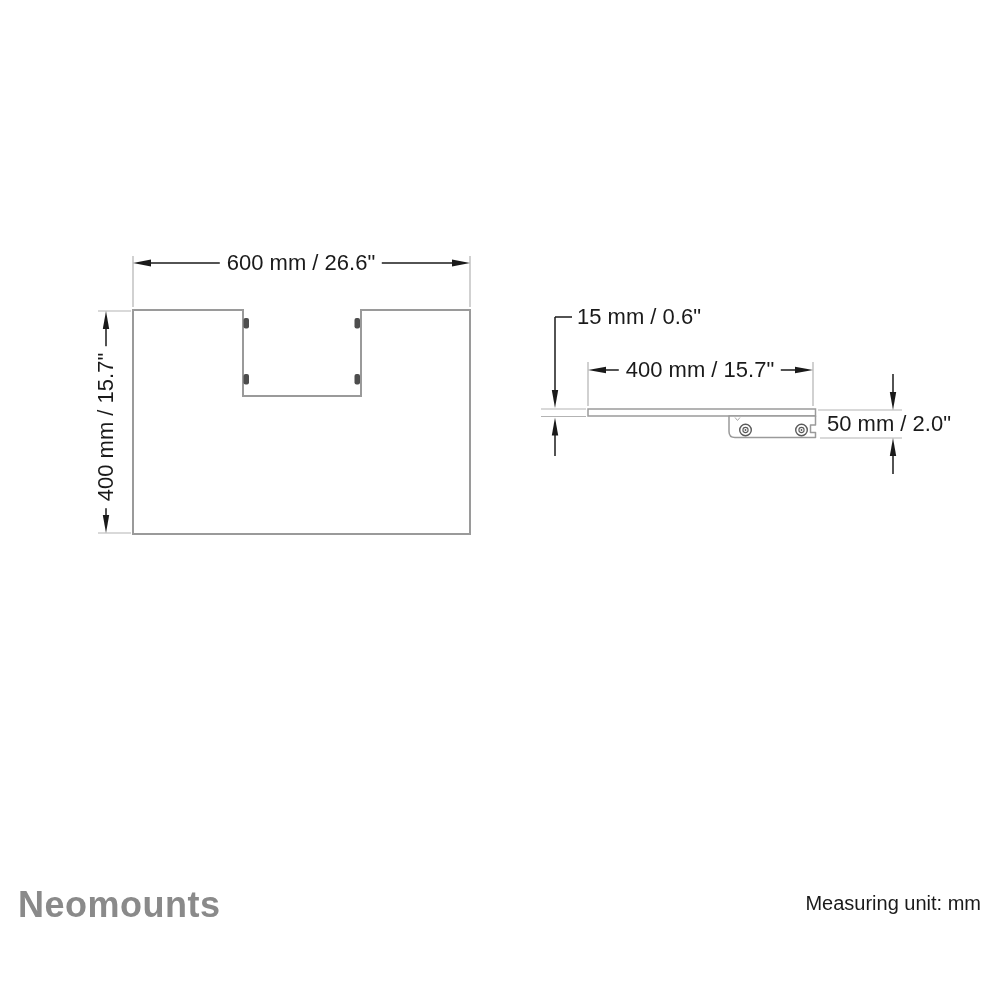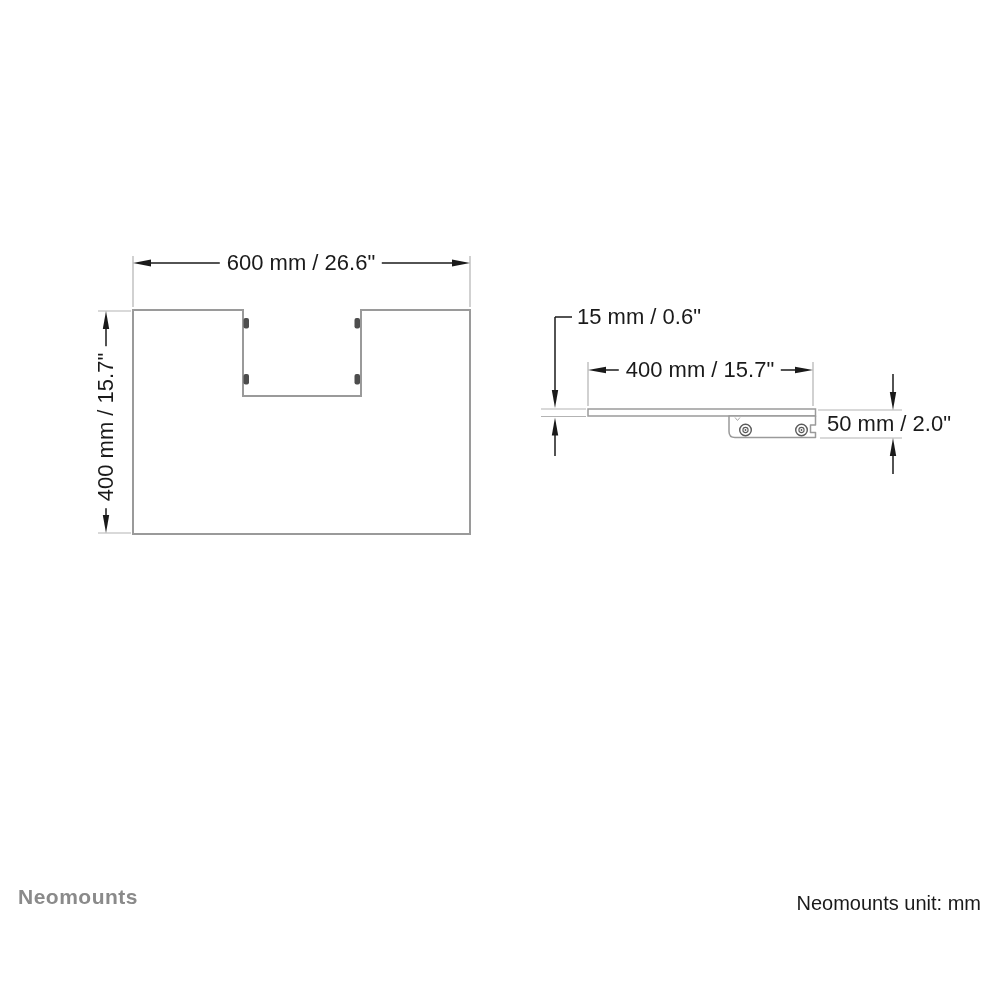--- a/index.html
+++ b/index.html
@@ -37,21 +37,21 @@
     transform: translate(-50%, -50%) rotate(-90deg);
   }
   .dim-label.left-anchored {
     transform: translate(0, -50%);
     padding: 2px 0;
   }
   .brand-logo {
     position: absolute;
     left: 18px;
     top: 885px;
-    font-size: 21px;
+    font-size: 36px;
     font-weight: 600;
     letter-spacing: 0.5px;
     color: #8a8a8a;
     line-height: 1.1;
     white-space: nowrap;
   }
   .unit-note {
     position: absolute;
     right: 23px;
     top: 892px;
@@ -146,15 +146,15 @@
   <div class="dim-label rotated" style="left:106px; top:427px;">400 mm / 15.7"</div>
 
   <div class="dim-label left-anchored" style="left:577px; top:317px;">15 mm / 0.6"</div>
 
   <div class="dim-label centered" style="left:700px; top:370px;">400 mm / 15.7"</div>
 
   <div class="dim-label centered" style="left:889px; top:424px;">50 mm / 2.0"</div>
 
   <div class="brand-logo">Neomounts</div>
 
-  <div class="unit-note">Neomounts unit: mm</div>
+  <div class="unit-note">Measuring unit: mm</div>
 
 </div>
 
 </body></html>

